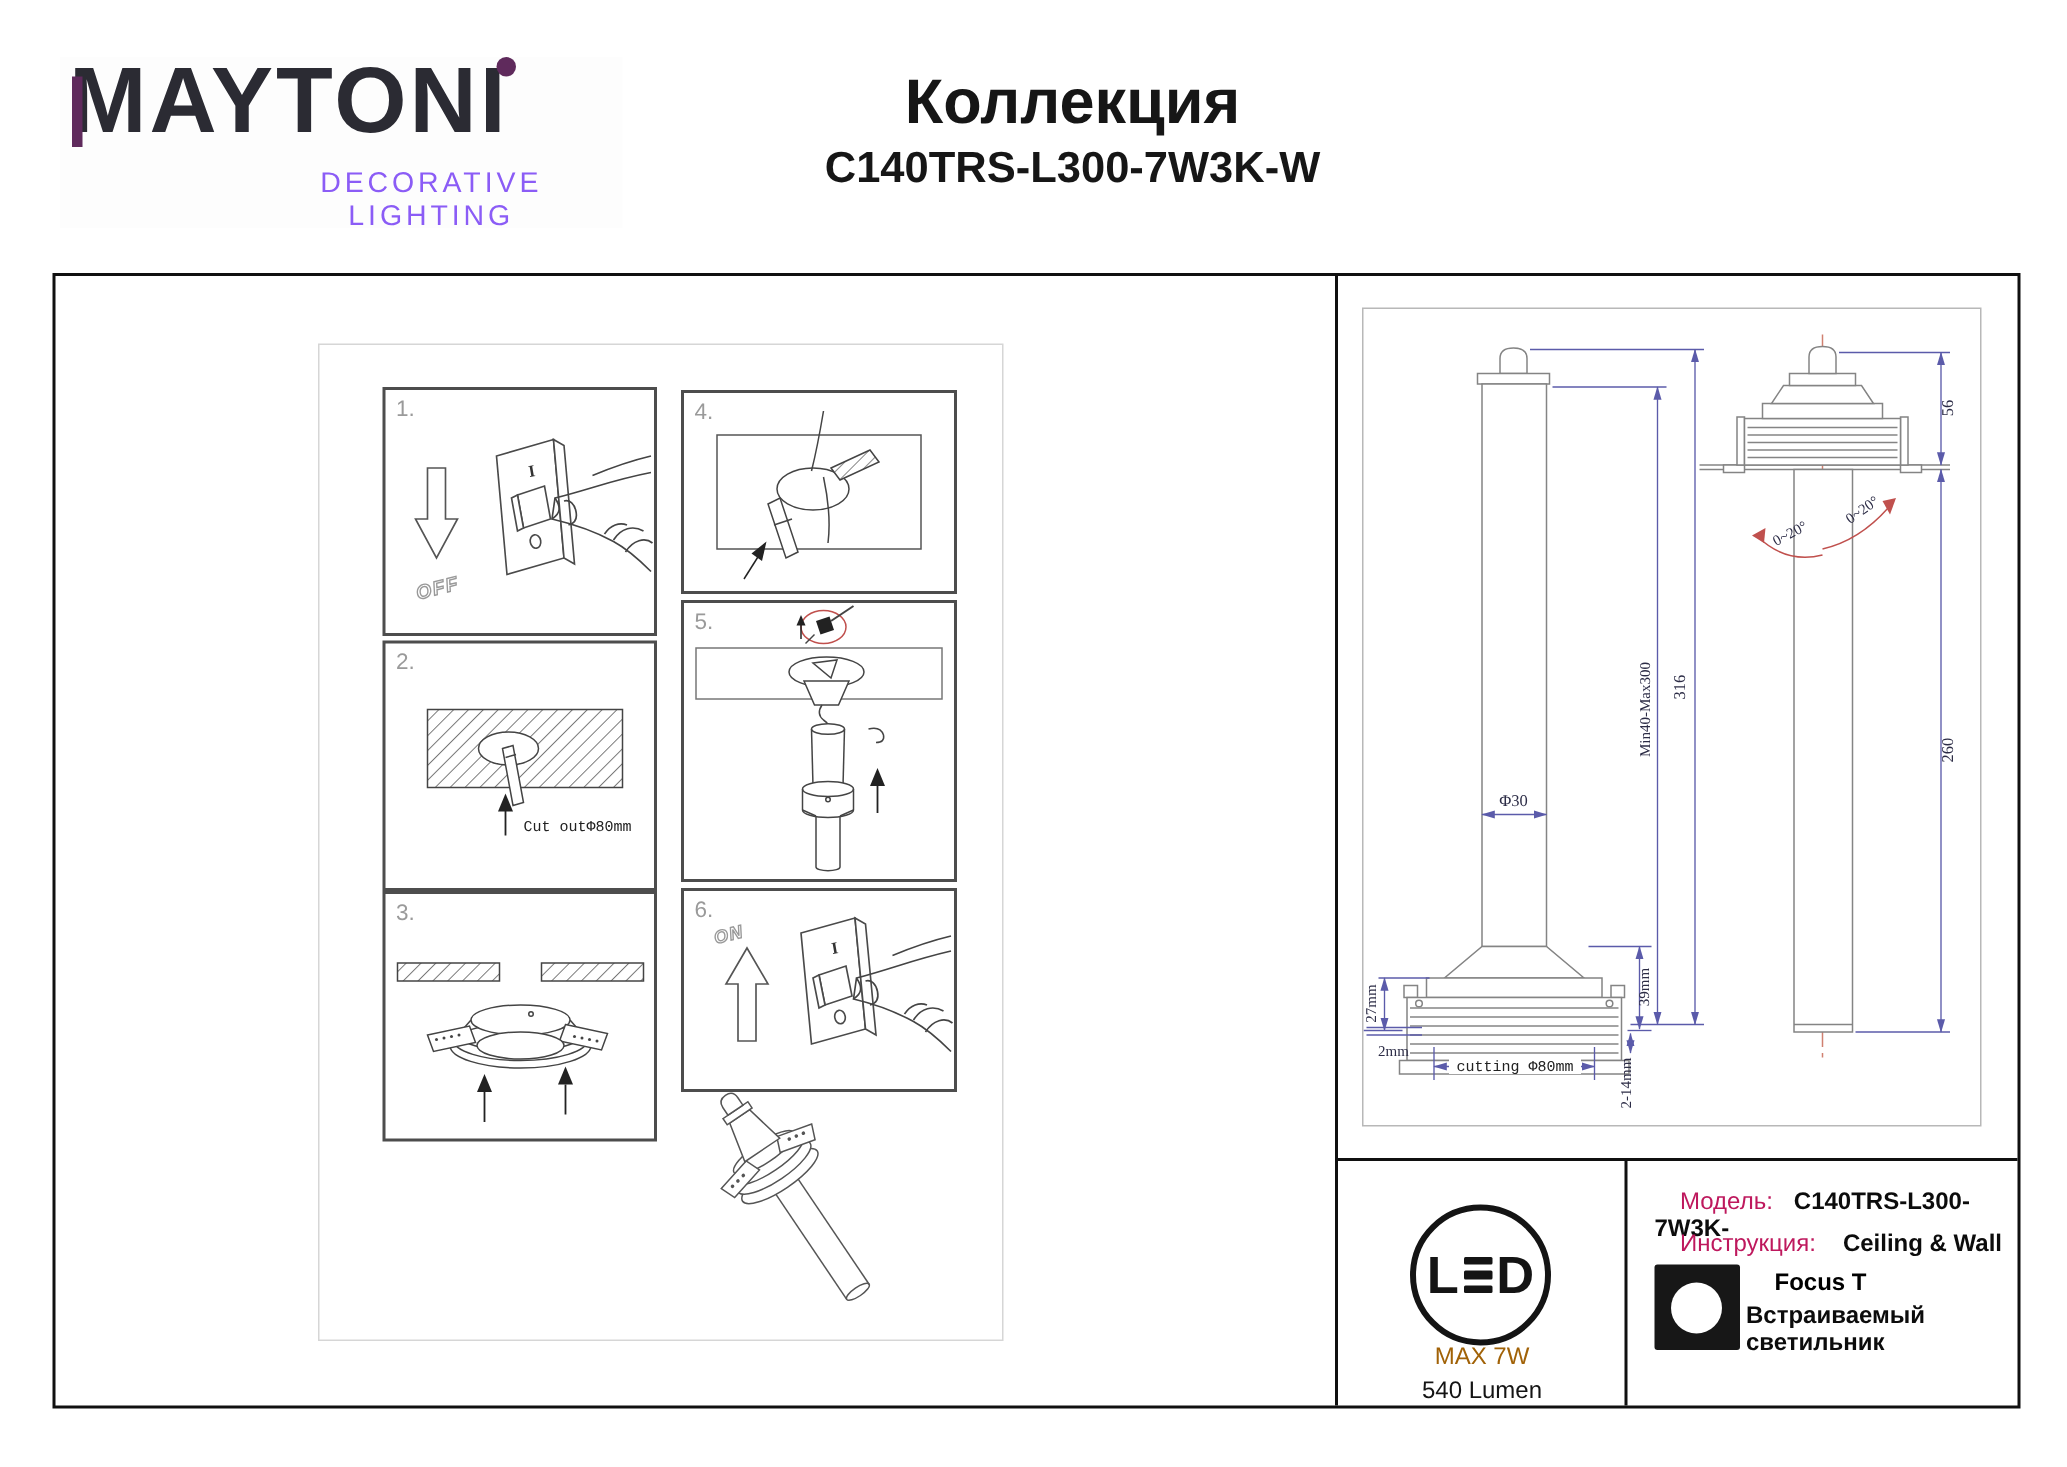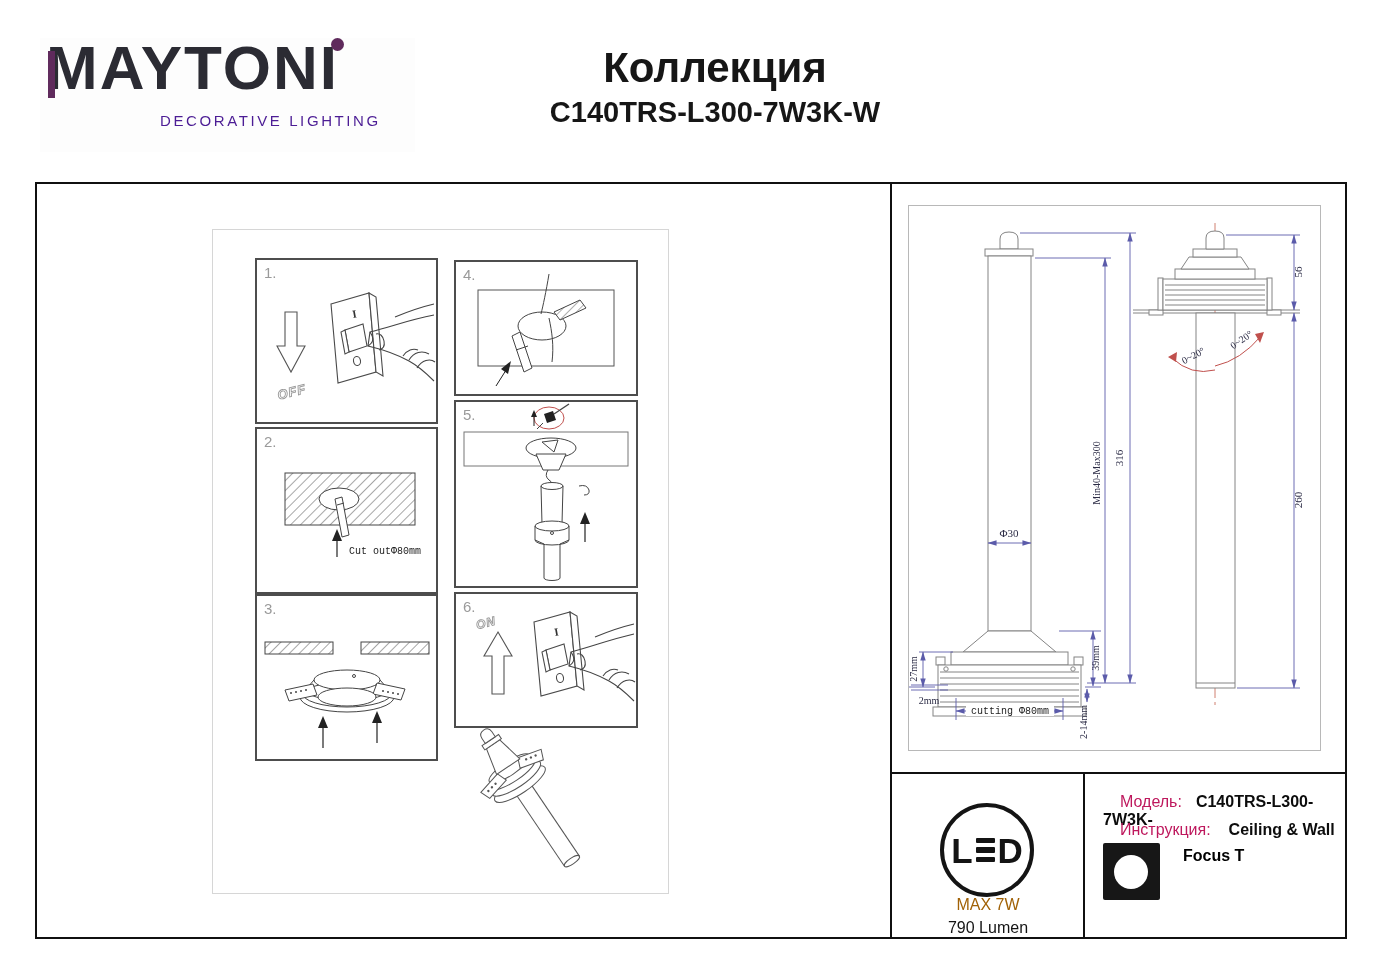--- a/index.html
+++ b/index.html
@@ -5,21 +5,21 @@
   html,body{margin:0;padding:0;background:#fff;width:1378px;height:978px;overflow:hidden;
     font-family:"Liberation Sans",sans-serif;color:#111;}
   .page{position:relative;width:1378px;height:816px;background:#fff;}
 
   
   .logo-box{position:absolute;left:40px;top:38px;width:375px;height:114px;background:#fdfdfd;}
   .logo-text{position:absolute;left:6px;top:-6px;font-size:62px;font-weight:bold;
     letter-spacing:2px;color:#2b2b33;}
   .m-bar{position:absolute;left:8px;top:13px;width:7px;height:47px;background:#5f2a5c;}
   .i-dot{position:absolute;left:291px;top:0px;width:13px;height:13px;border-radius:50%;background:#5f2a5c;}
-  .logo-sub{position:absolute;left:120px;top:74px;font-size:15px;letter-spacing:2.6px;color:#4c1d95;}
+  .logo-sub{position:absolute;left:120px;top:74px;font-size:19px;letter-spacing:2.6px;color:#8b5cf6;text-align:center;}
 
   .title-block{position:absolute;left:480px;top:44px;width:470px;text-align:center;}
   .title-main{font-size:42px;font-weight:bold;color:#161616;line-height:1.15;}
   .title-model{font-size:29px;font-weight:bold;color:#161616;margin-top:4px;}
 
   
   .main-frame{position:absolute;left:35px;top:182px;width:1308px;height:753px;
     border:2px solid #101010;background:#fff;}
   .divider-v{position:absolute;left:853px;top:0;width:2px;height:100%;background:#101010;}
   .divider-h{position:absolute;left:855px;top:588px;width:453px;height:2px;background:#101010;}
@@ -407,26 +407,27 @@
     <div class="led-circle">
       <span class="led-letter">L</span>
       <span class="led-e">
           <i></i>
           <i></i>
           <i></i>
         </span>
       <span class="led-letter">D</span>
     </div>
     <div class="led-max">MAX 7W</div>
-    <div class="led-lumen">790 Lumen</div>
+    <div class="led-lumen">540 Lumen</div>
 
     <div class="info-row row-model">
       <span class="info-label">Модель:</span><span class="info-value">C140TRS-L300-7W3K-</span>
     </div>
     <div class="info-row row-coll">
       <span class="info-label">Инструкция:</span><span class="info-value">Ceiling &amp; Wall</span>
     </div>
     <div class="fam-icon">
         <span class="hole"></span>
       </div>
     <div class="fam-name">Focus T</div>
+    <div class="fam-type">Встраиваемый светильник</div>
   </div>
 </div>
 
 </body></html>

